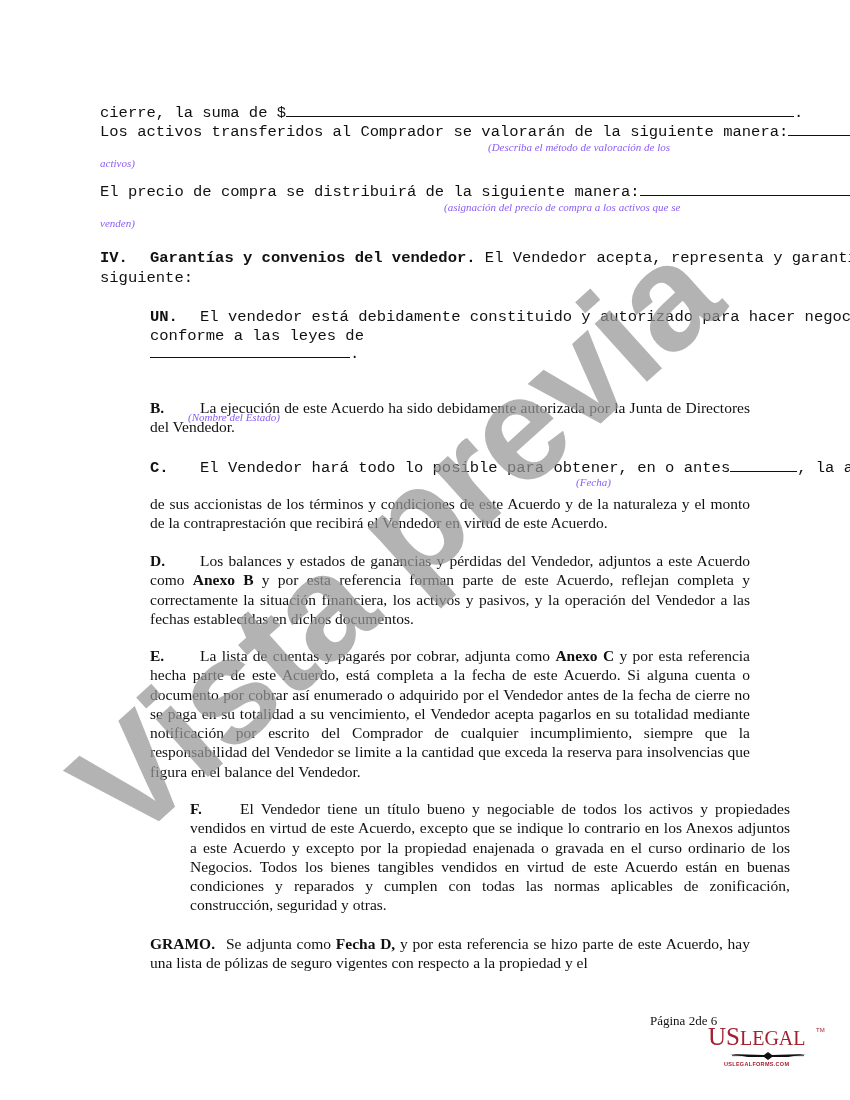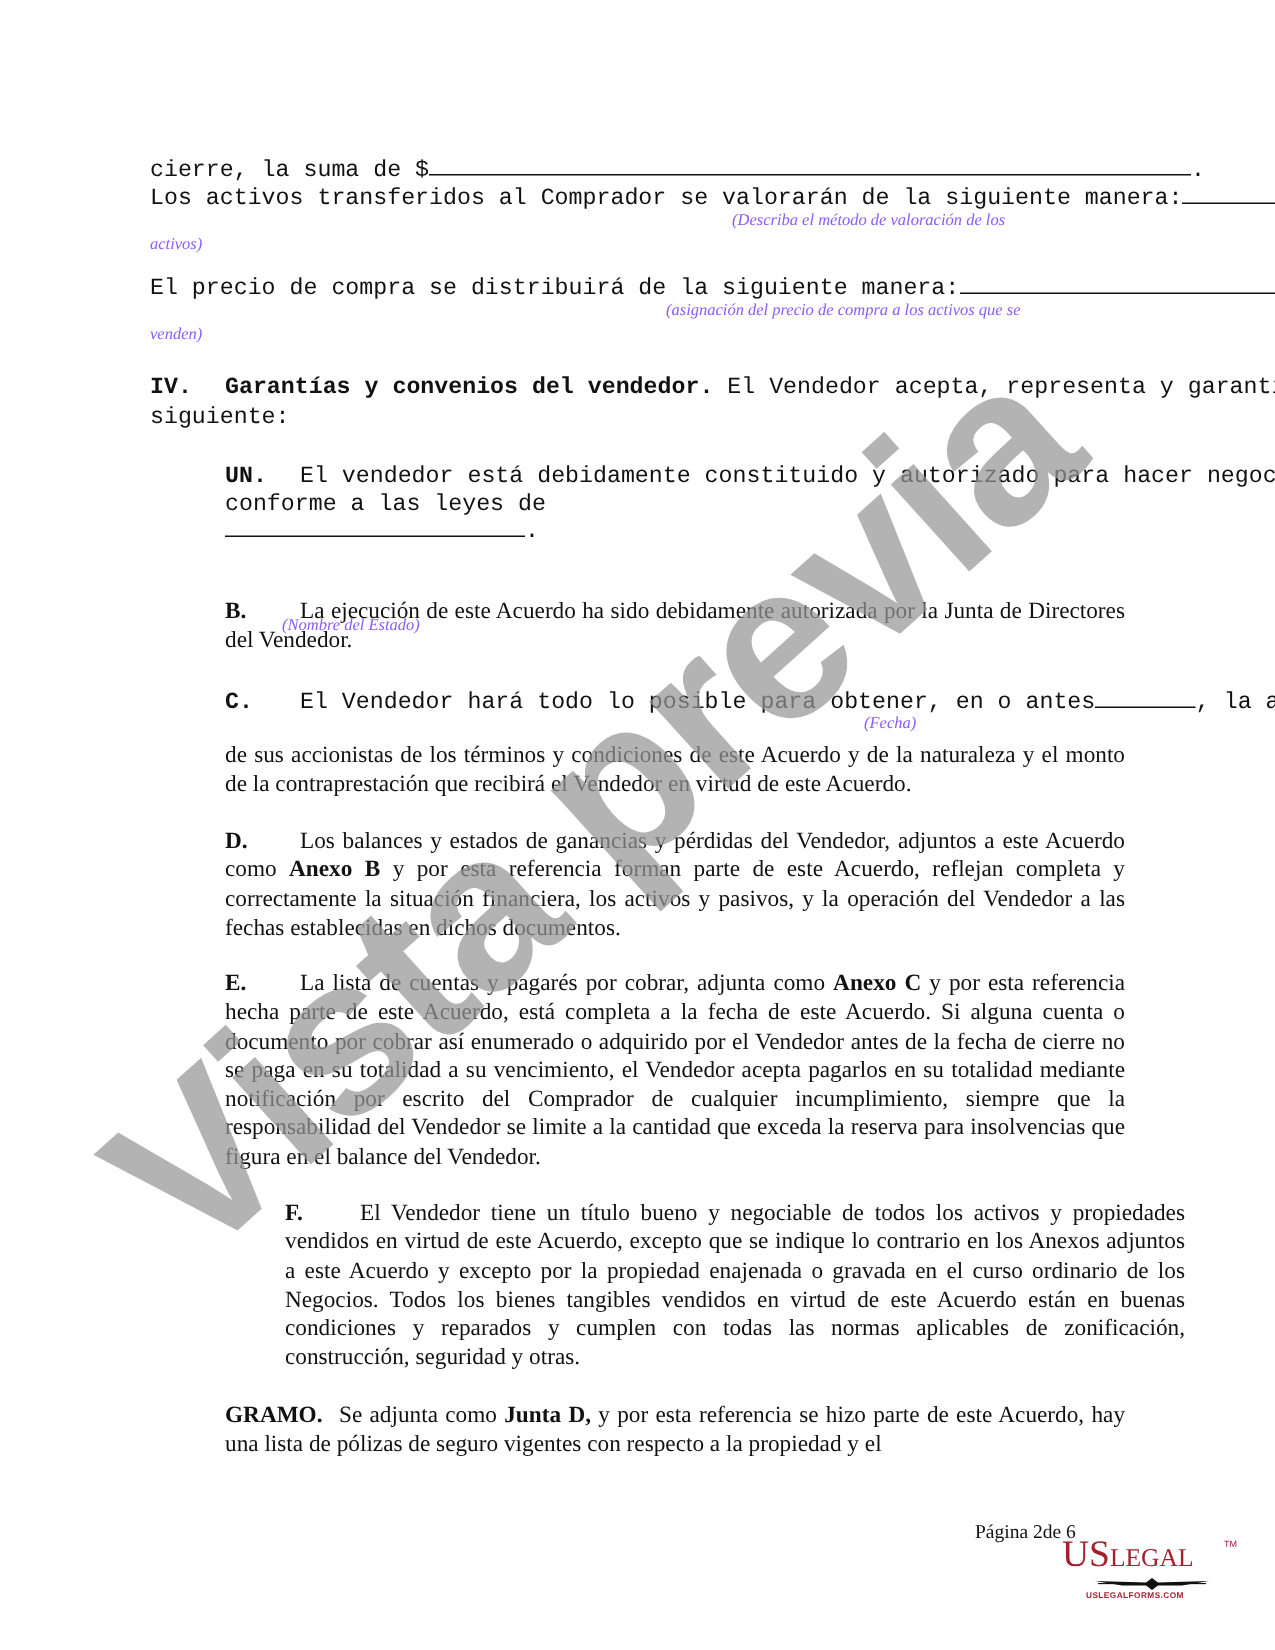--- a/index.html
+++ b/index.html
@@ -76,27 +76,27 @@
 
   <div class="para" style="top:646px;">
     <span class="lbl" style="width:50px;">E.</span><span>La lista de cuentas y pagarés por cobrar, adjunta como </span><b>Anexo C</b><span> y por esta referencia hecha parte de este Acuerdo, está completa a la fecha de este Acuerdo. Si alguna cuenta o documento por cobrar así enumerado o adquirido por el Vendedor antes de la fecha de cierre no se paga en su totalidad a su vencimiento, el Vendedor acepta pagarlos en su totalidad mediante notificación por escrito del Comprador de cualquier incumplimiento, siempre que la responsabilidad del Vendedor se limite a la cantidad que exceda la reserva para insolvencias que figura en el balance del Vendedor.</span>
   </div>
 
   <div class="para" style="top:799px;margin-left:40px;">
     <span class="lbl" style="width:50px;">F.</span><span>El Vendedor tiene un título bueno y negociable de todos los activos y propiedades vendidos en virtud de este Acuerdo, excepto que se indique lo contrario en los Anexos adjuntos a este Acuerdo y excepto por la propiedad enajenada o gravada en el curso ordinario de los Negocios. Todos los bienes tangibles vendidos en virtud de este Acuerdo están en buenas condiciones y reparados y cumplen con todas las normas aplicables de zonificación, construcción, seguridad y otras.</span>
   </div>
 
   <div class="para" style="top:934px;">
-    <span class="lbl" style="width:76px;">GRAMO.</span><span>Se adjunta como </span><b>Junta D,</b><span> y por esta referencia se hizo parte de este Acuerdo, hay una lista de pólizas de seguro vigentes con respecto a la propiedad y el</span>
+    <span class="lbl" style="width:76px;">GRAMO.</span><span>Se adjunta como </span><b>Fecha D,</b><span> y por esta referencia se hizo parte de este Acuerdo, hay una lista de pólizas de seguro vigentes con respecto a la propiedad y el</span>
   </div>
 
   <div class="footer" style="left:650px;">Página 2de 6</div>
 
   <div class="logo">
-    <span class="logo-text">US<span style="font-size:17px;">LEGAL</span></span>
+    <span class="logo-text">US<span style="font-size:20px;">LEGAL</span></span>
     <span class="logo-tm">TM</span>
     <svg class="logo-eagle" width="80" height="10" viewBox="0 0 80 10">
       <path d="M2 3 L36 4 L40 1 L44 4 L78 3 L60 6 L44 6 L40 9 L36 6 L20 6 Z" fill="#111"></path>
       <rect x="4" y="4.3" width="72" height="0.8" fill="#111"></rect>
     </svg>
     <span class="logo-url">USLEGALFORMS.COM</span>
   </div>
 
   <div class="watermark">Vista previa</div>
 </div>

